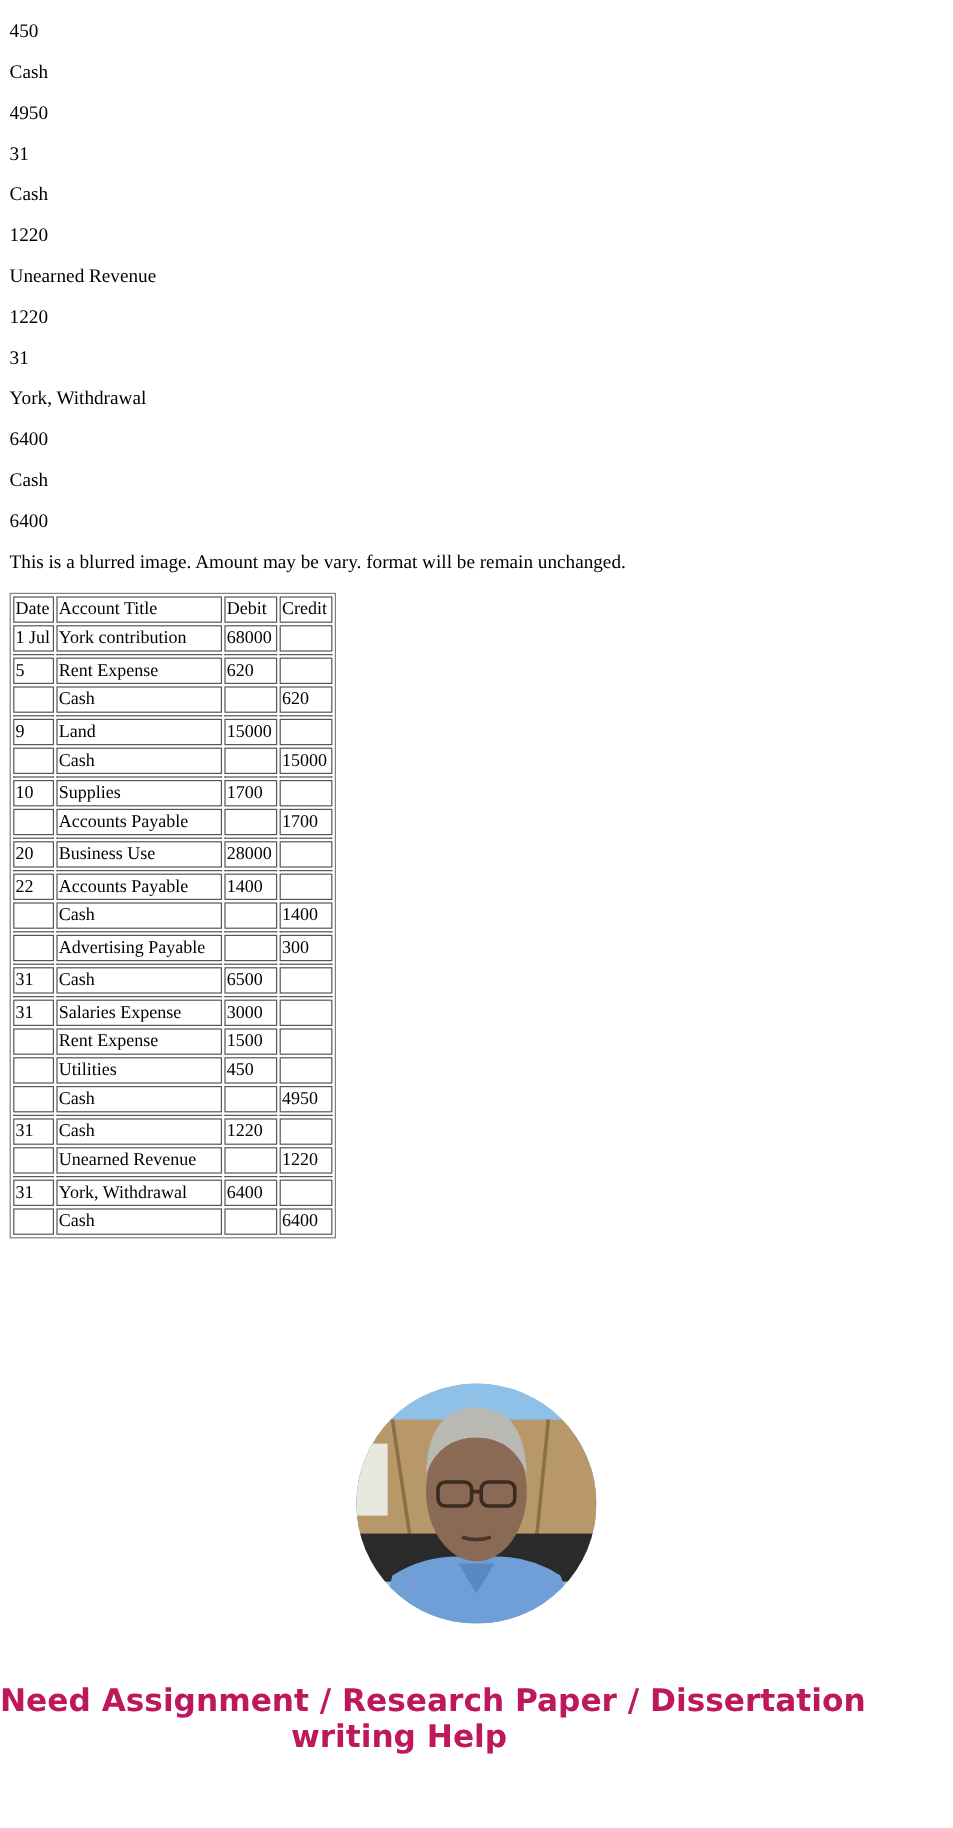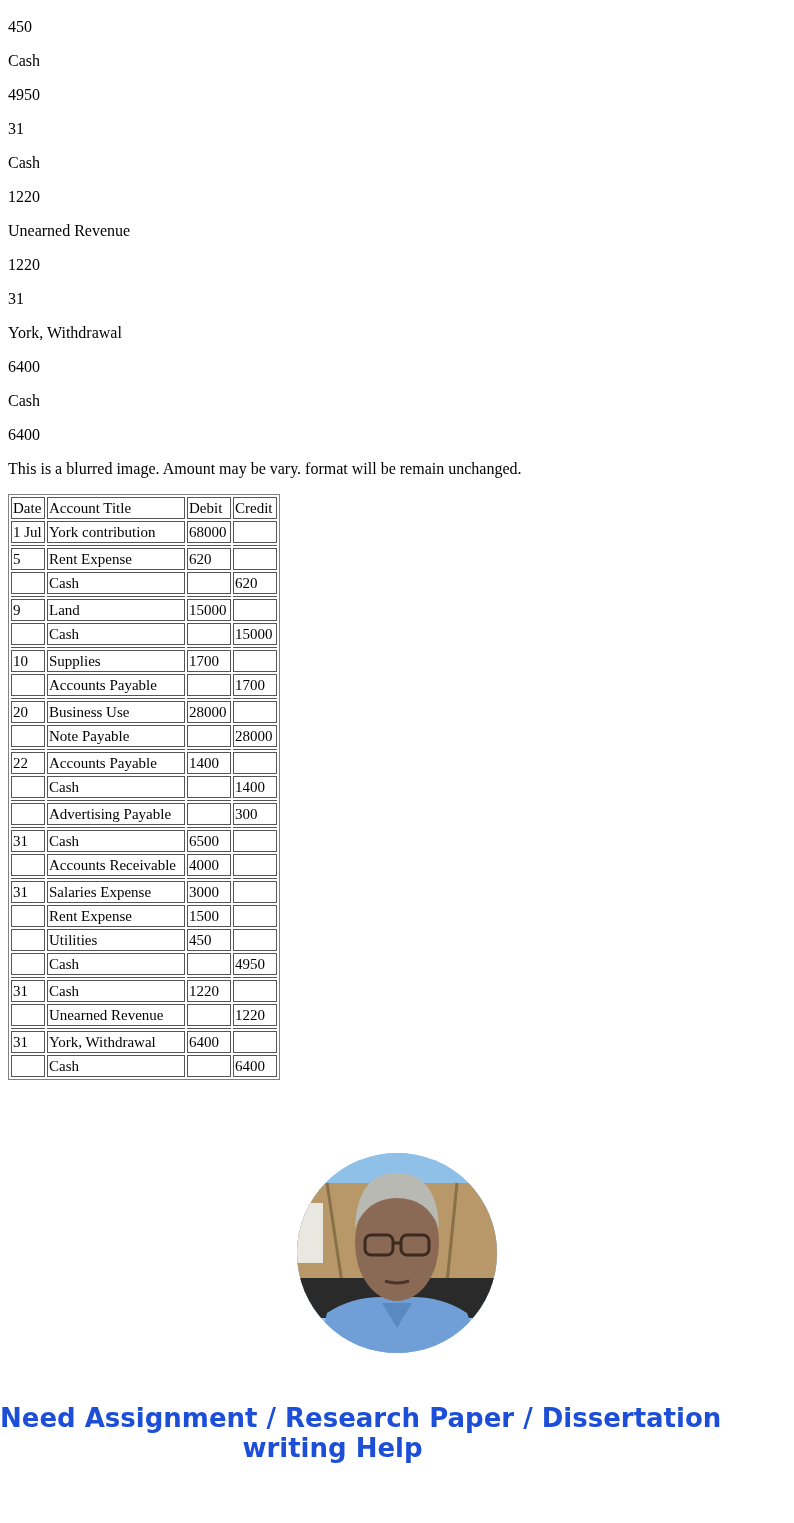--- a/index.html
+++ b/index.html
@@ -75,21 +75,21 @@
     .promo {
       position: absolute;
       left: 0;
       top: 1403px;
       width: 665px;
       text-align: center;
       font-family: "DejaVu Sans", sans-serif;
       font-weight: bold;
       font-size: 26px;
       line-height: 30px;
-      color: #1d4ed8;
+      color: #be185d;
     }
     .promo div { white-space: nowrap; }
   </style>
 </head>
 <body>
 
 <div class="page">
   <div id="lead">
       <div class="para">Utilities</div>
       <div class="para">450</div>
@@ -191,26 +191,20 @@
           <td></td>
           <td></td>
           <td></td>
         </tr>
         <tr>
           <td class="c-date">20</td>
           <td class="c-title">Business Use</td>
           <td class="c-debit">28000</td>
           <td class="c-credit"></td>
         </tr>
-        <tr>
-          <td class="c-date"></td>
-          <td class="c-title">Note Payable</td>
-          <td class="c-debit"></td>
-          <td class="c-credit">28000</td>
-        </tr>
       </tbody>
       <tbody class="group">
         <tr class="sep">
           <td></td>
           <td></td>
           <td></td>
           <td></td>
         </tr>
         <tr>
           <td class="c-date">22</td>
@@ -243,26 +237,20 @@
         <tr class="sep">
           <td></td>
           <td></td>
           <td></td>
           <td></td>
         </tr>
         <tr>
           <td class="c-date">31</td>
           <td class="c-title">Cash</td>
           <td class="c-debit">6500</td>
-          <td class="c-credit"></td>
-        </tr>
-        <tr>
-          <td class="c-date"></td>
-          <td class="c-title">Accounts Receivable</td>
-          <td class="c-debit">4000</td>
           <td class="c-credit"></td>
         </tr>
       </tbody>
       <tbody class="group">
         <tr class="sep">
           <td></td>
           <td></td>
           <td></td>
           <td></td>
         </tr>

